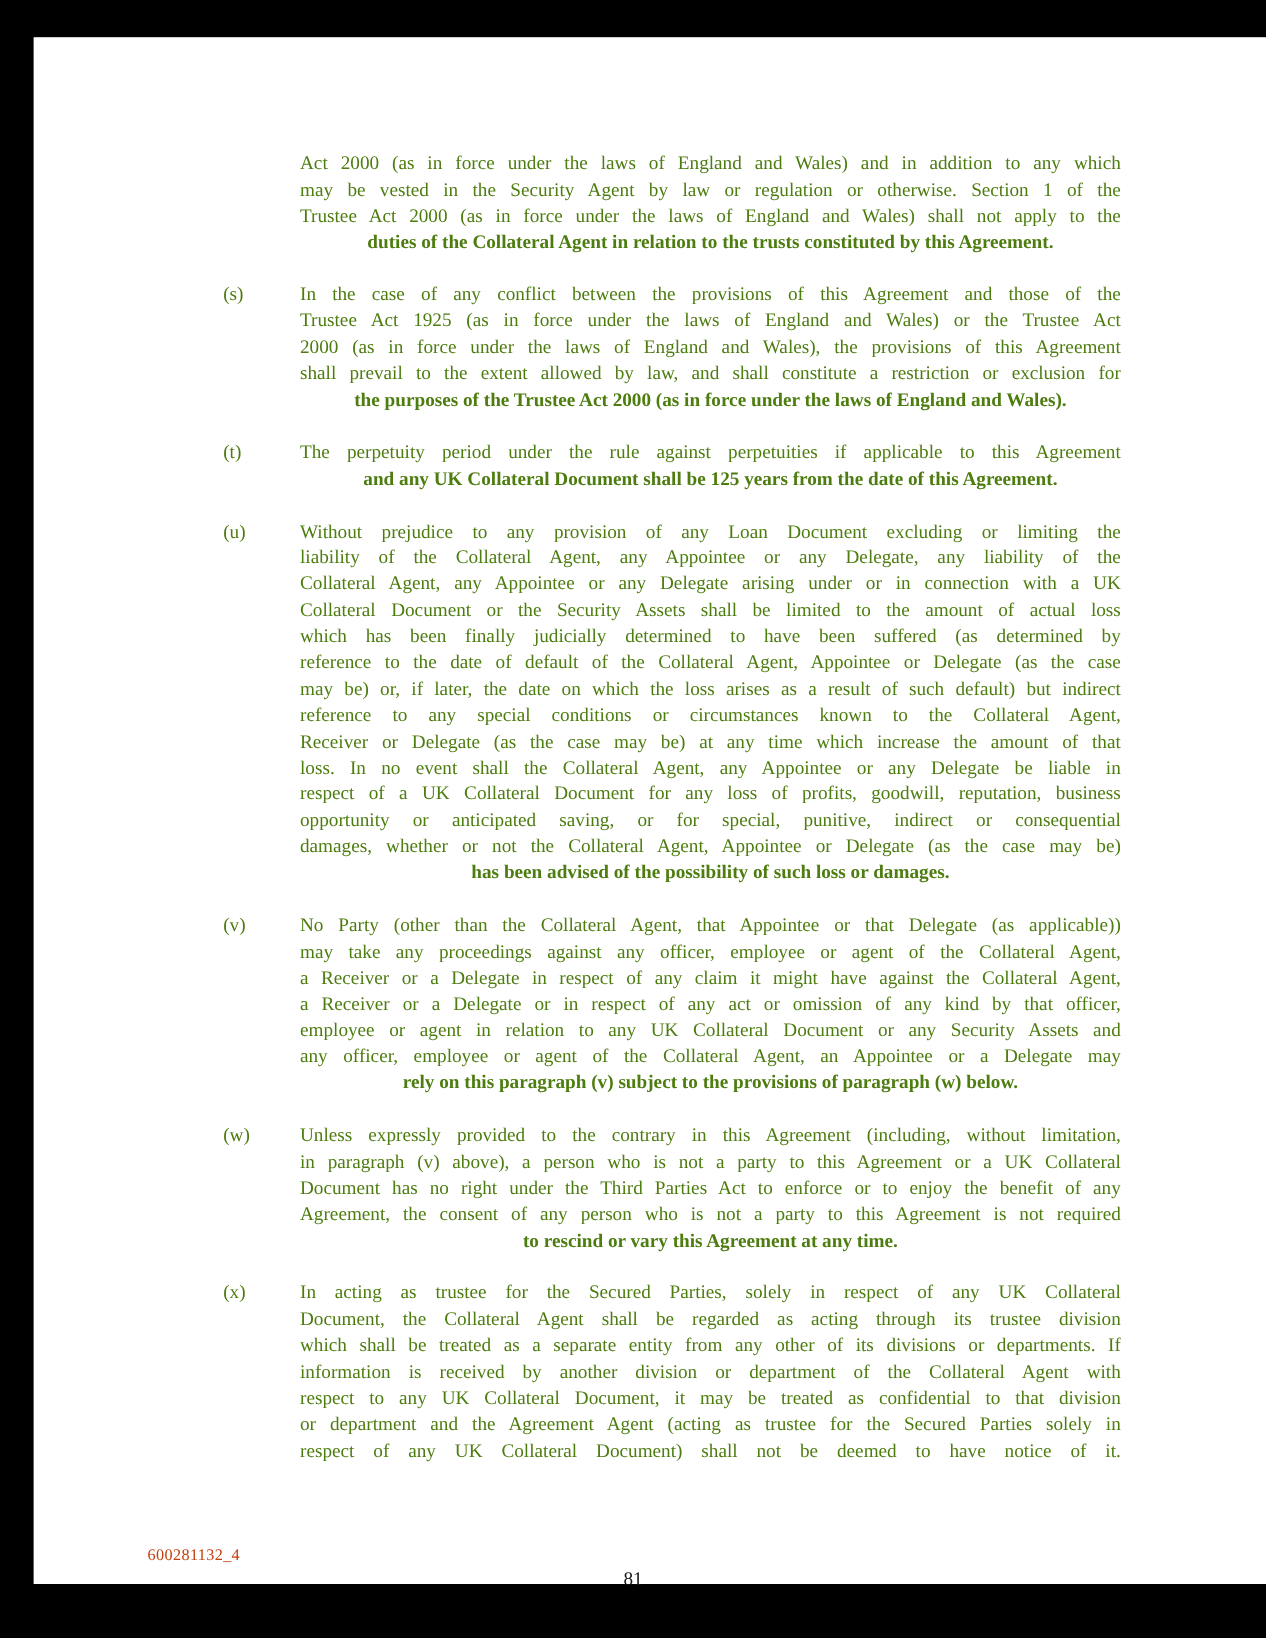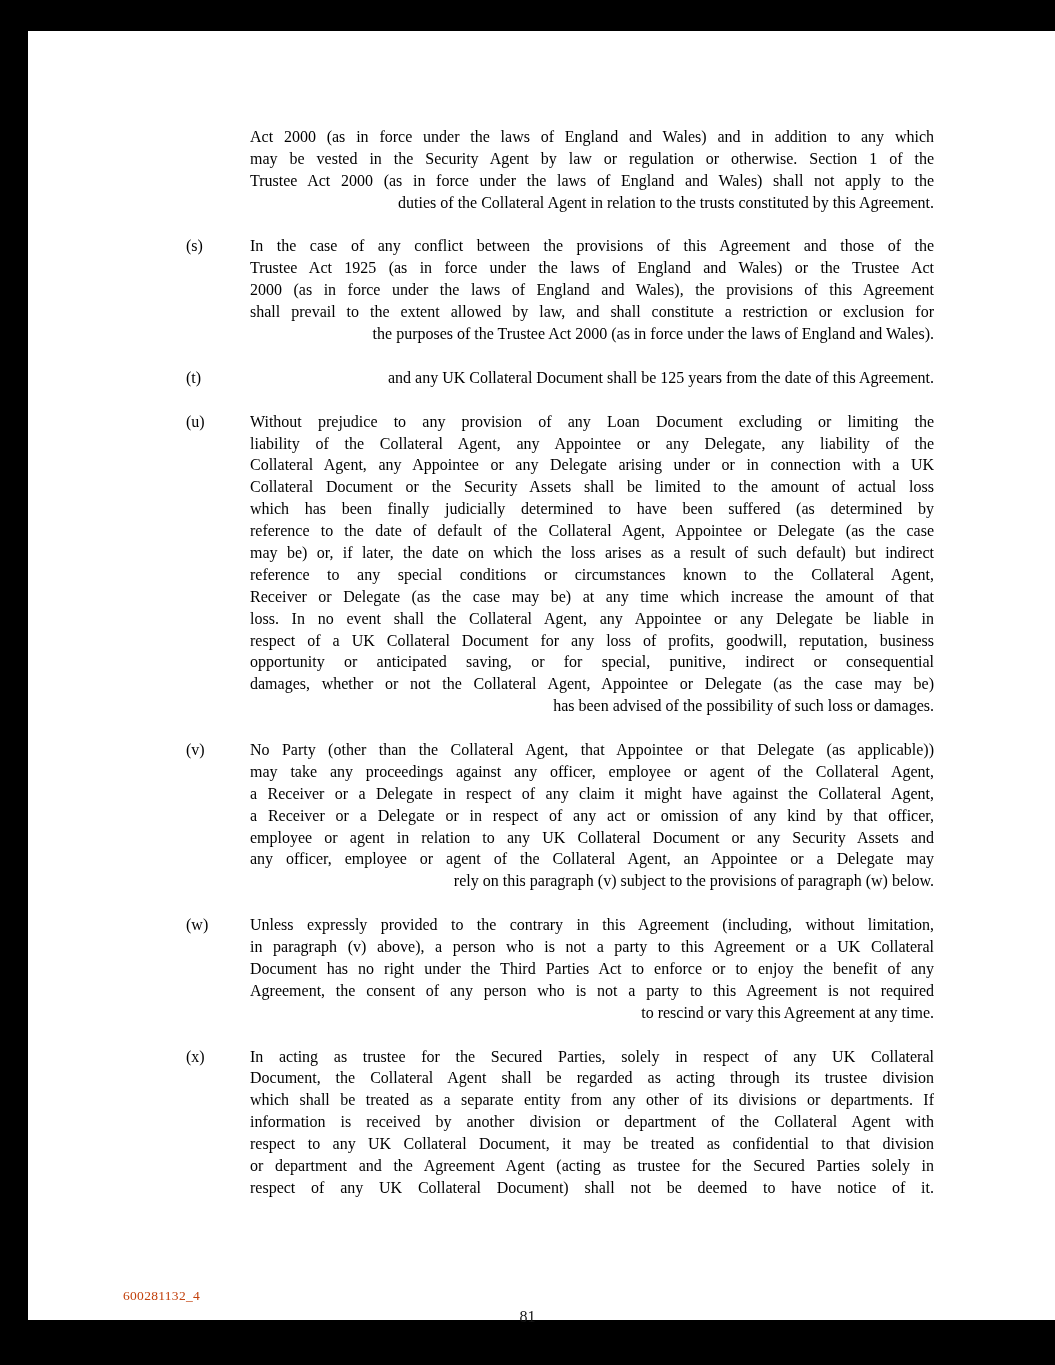--- a/index.html
+++ b/index.html
@@ -8,30 +8,30 @@
     background:#ffffff;
     font-family:"Liberation Serif","DejaVu Serif",serif;
   }
   .scan-edge { position:absolute; background:#000; }
   #edge-top    { left:0; top:0;      width:1055px; height:31px; }
   #edge-left   { left:0; top:0;      width:28px;   height:1365px; }
   #edge-bottom { left:0; top:1320px; width:1055px; height:45px; }
 
   #doc {
     position:absolute; left:250px; top:126px; width:684px;
-    color:#000000; font-size:16px; line-height:21.9px;
+    color:#4d7c0f; font-size:16px; line-height:21.9px;
   }
   .para { position:relative; margin:0 0 21.9px 0; }
   .plabel { position:absolute; left:-64px; top:0; white-space:nowrap; }
   .line { display:block; }
   .line.j {
     text-align:justify; text-align-last:justify;
     max-height:21.9px; overflow:hidden;
   }
-  .line.l { text-align:right; }
+  .line.l { text-align:center;font-weight:bold; }
 
   #page-number {
     position:absolute; left:0; top:1308px; width:1055px;
     text-align:center; font-size:16px; color:#161616;
   }
   #footer-id {
     position:absolute; left:123px; top:1288px;
     font-size:13.5px; color:#c2410c; letter-spacing:0.3px;
   }
 </style>
@@ -52,20 +52,21 @@
     <div class="para">
       <span class="plabel">(s)</span>
       <div class="line j">In the case of any conflict between the provisions of this Agreement and those of the</div>
       <div class="line j">Trustee Act 1925 (as in force under the laws of England and Wales) or the Trustee Act</div>
       <div class="line j">2000 (as in force under the laws of England and Wales), the provisions of this Agreement</div>
       <div class="line j">shall prevail to the extent allowed by law, and shall constitute a restriction or exclusion for</div>
       <div class="line l">the purposes of the Trustee Act 2000 (as in force under the laws of England and Wales).</div>
     </div>
     <div class="para">
       <span class="plabel">(t)</span>
+      <div class="line j">The perpetuity period under the rule against perpetuities if applicable to this Agreement</div>
       <div class="line l">and any UK Collateral Document shall be 125 years from the date of this Agreement.</div>
     </div>
     <div class="para">
       <span class="plabel">(u)</span>
       <div class="line j">Without prejudice to any provision of any Loan Document excluding or limiting the</div>
       <div class="line j">liability of the Collateral Agent, any Appointee or any Delegate, any liability of the</div>
       <div class="line j">Collateral Agent, any Appointee or any Delegate arising under or in connection with a UK</div>
       <div class="line j">Collateral Document or the Security Assets shall be limited to the amount of actual loss</div>
       <div class="line j">which has been finally judicially determined to have been suffered (as determined by</div>
       <div class="line j">reference to the date of default of the Collateral Agent, Appointee or Delegate (as the case</div>

